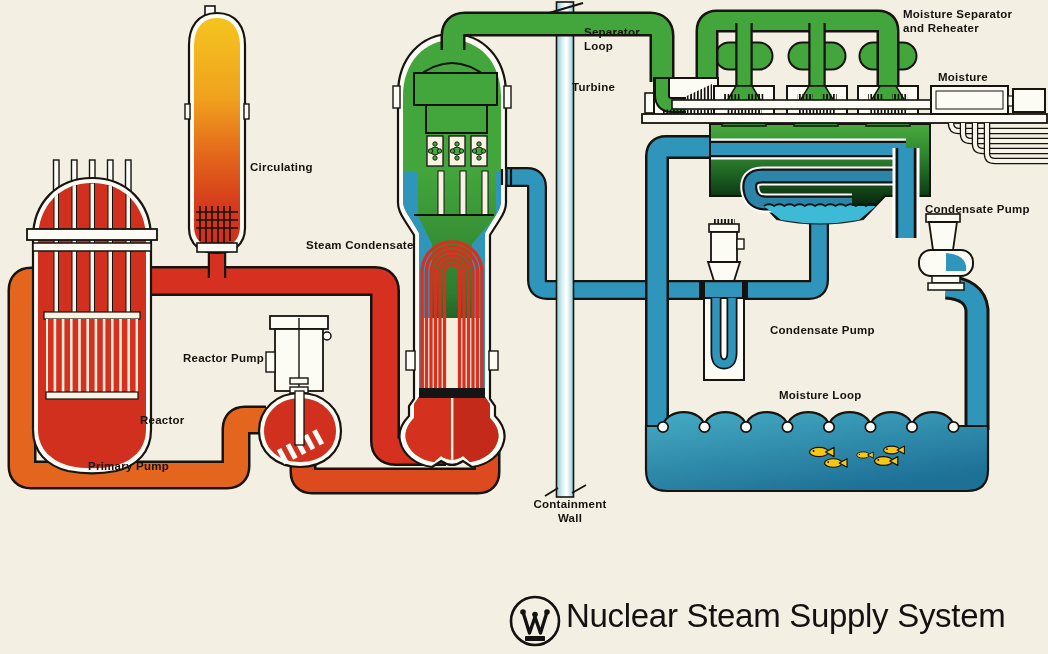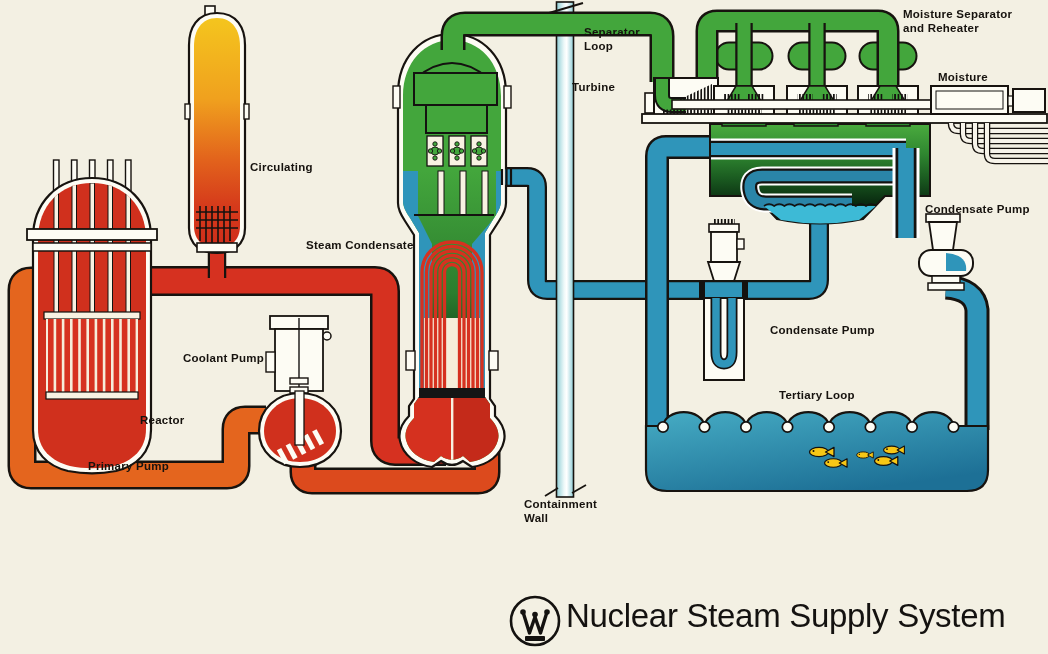--- a/index.html
+++ b/index.html
@@ -14,21 +14,21 @@
   .canvas{
     position:relative;width:1048px;height:654px;margin:0 auto;
     background:var(--background);overflow:hidden;
     font-family:"Liberation Sans","DejaVu Sans",sans-serif;
   }
   .canvas svg{position:absolute;left:0;top:0;}
   .lbl{
     position:absolute;font-weight:bold;font-size:11.5px;line-height:1.18;
     letter-spacing:.25px;color:var(--label-ink);white-space:pre-line;
   }
-  .lbl.center{}
+  .lbl.center{text-align:center;}
   .footer-title{
     position:absolute;left:566px;top:597px;font-size:33px;letter-spacing:-.3px;
     color:#141210;font-weight:400;white-space:nowrap;
   }
   .footer-part{
     position:absolute;left:567px;top:652px;font-size:13.5px;color:#15803d;
     letter-spacing:.4px;
     margin-top:33px;
   }
 </style>
@@ -424,32 +424,32 @@
     <rect x="742" y="281" width="6" height="19" fill="#141210"></rect>
 
     <rect x="704" y="298" width="40" height="82" fill="var(--shell-white)" stroke="var(--outline)" stroke-width="2"></rect>
     <path d="M716,298 V352 Q716,364 724,364 Q732,364 732,352 V298" fill="none" stroke="#141210" stroke-width="11"></path>
     <path d="M716,298 V352 Q716,364 724,364 Q732,364 732,352 V298" fill="none" stroke="var(--blue-water)" stroke-width="7.5"></path>
   </g>
 </svg>
 
 <div class="lbl" style="left:250px;top:161px">Circulating</div>
 <div class="lbl" style="left:306px;top:239px">Steam Condensate</div>
-<div class="lbl" style="left:183px;top:352px">Coolant Pump</div>
+<div class="lbl" style="left:183px;top:352px">Reactor Pump</div>
 <div class="lbl" style="left:140px;top:414px">Reactor</div>
 <div class="lbl" style="left:88px;top:460px">Primary Pump</div>
 <div class="lbl" style="left:584px;top:26px">Separator
 Loop</div>
 <div class="lbl" style="left:572px;top:81px">Turbine</div>
 <div class="lbl" style="left:903px;top:8px">Moisture Separator
 and Reheater</div>
 <div class="lbl" style="left:938px;top:71px">Moisture</div>
 <div class="lbl" style="left:925px;top:203px">Condensate Pump</div>
 <div class="lbl" style="left:770px;top:324px">Condensate Pump</div>
-<div class="lbl" style="left:779px;top:389px">Tertiary Loop</div>
+<div class="lbl" style="left:779px;top:389px">Moisture Loop</div>
 <div class="lbl center" style="left:524px;top:498px;width:92px">Containment
 Wall</div>
 
 <svg width="60" height="60" style="left: 506px; top: 593px; position: absolute;" viewBox="0 0 60 60">
   <circle cx="29" cy="28" r="24" fill="none" stroke="#141210" stroke-width="2.6"></circle>
   <path d="M17,19 L23.5,40 L29,24 L34.5,40 L41,19" fill="none" stroke="#141210" stroke-width="3.4" stroke-linecap="round" stroke-linejoin="round"></path>
   <circle cx="17" cy="19" r="2.8" fill="#141210"></circle>
   <circle cx="29" cy="21.5" r="2.8" fill="#141210"></circle>
   <circle cx="41" cy="19" r="2.8" fill="#141210"></circle>
   <rect x="19" y="43" width="20" height="5" rx="1" fill="#141210"></rect>

